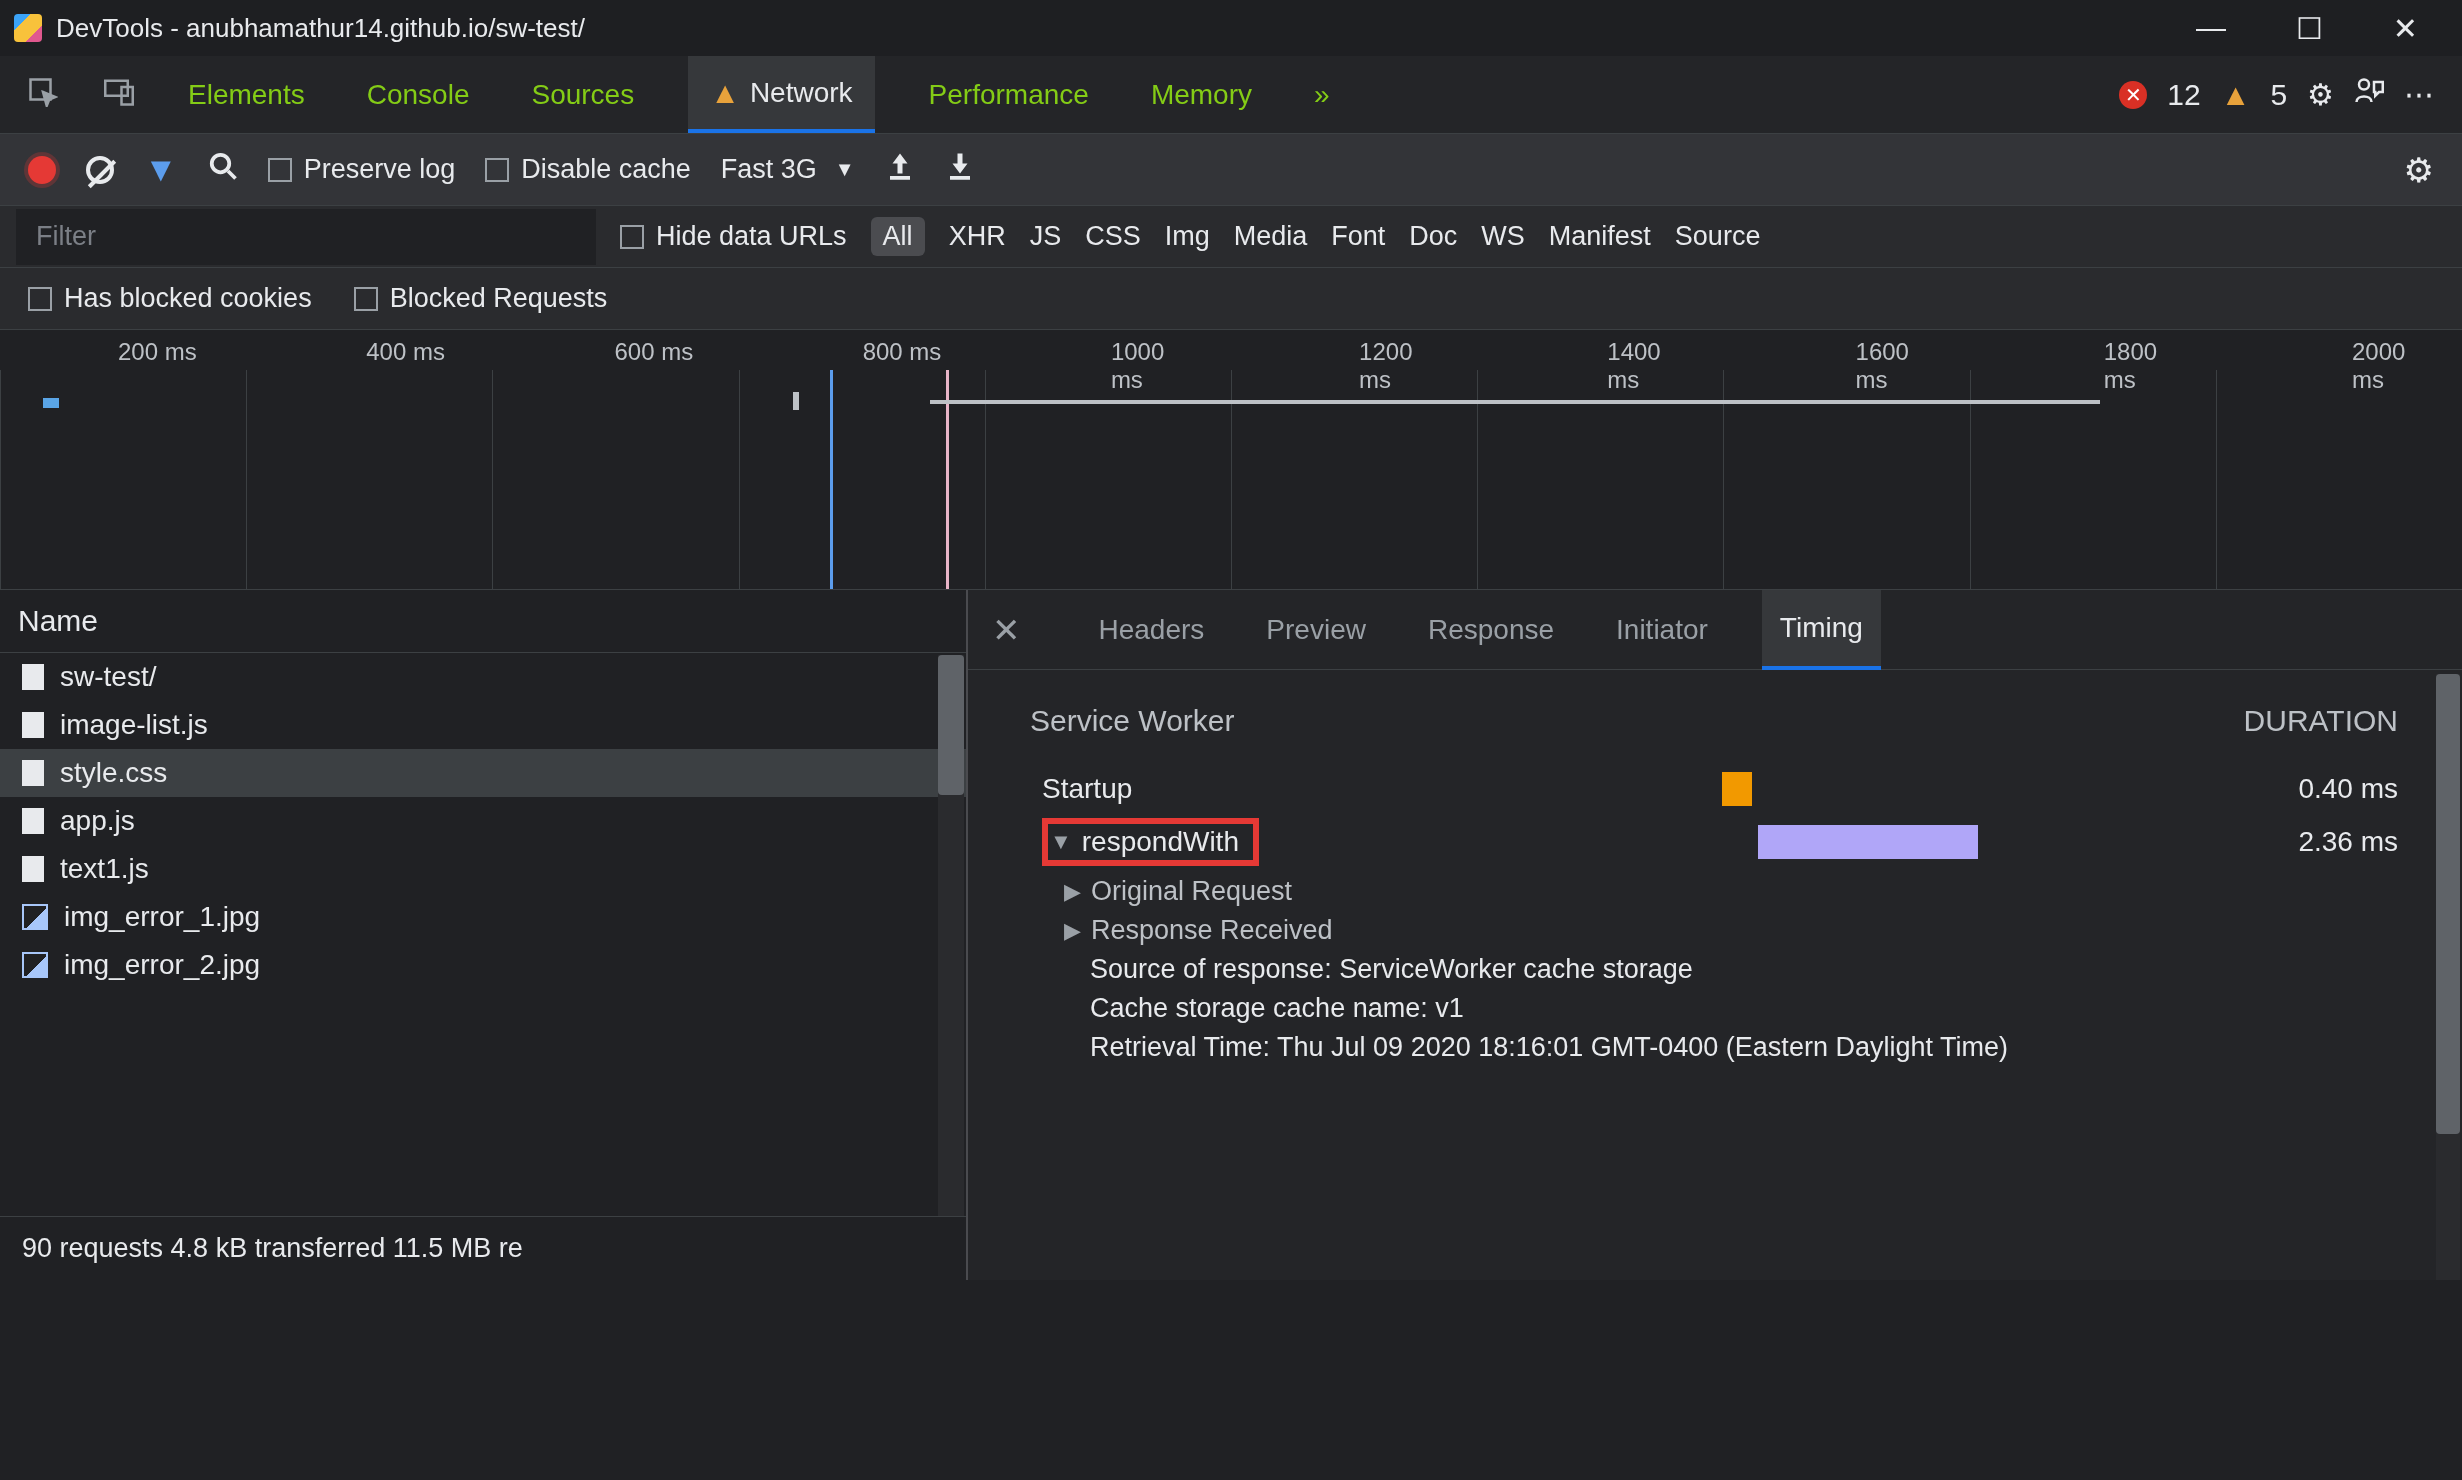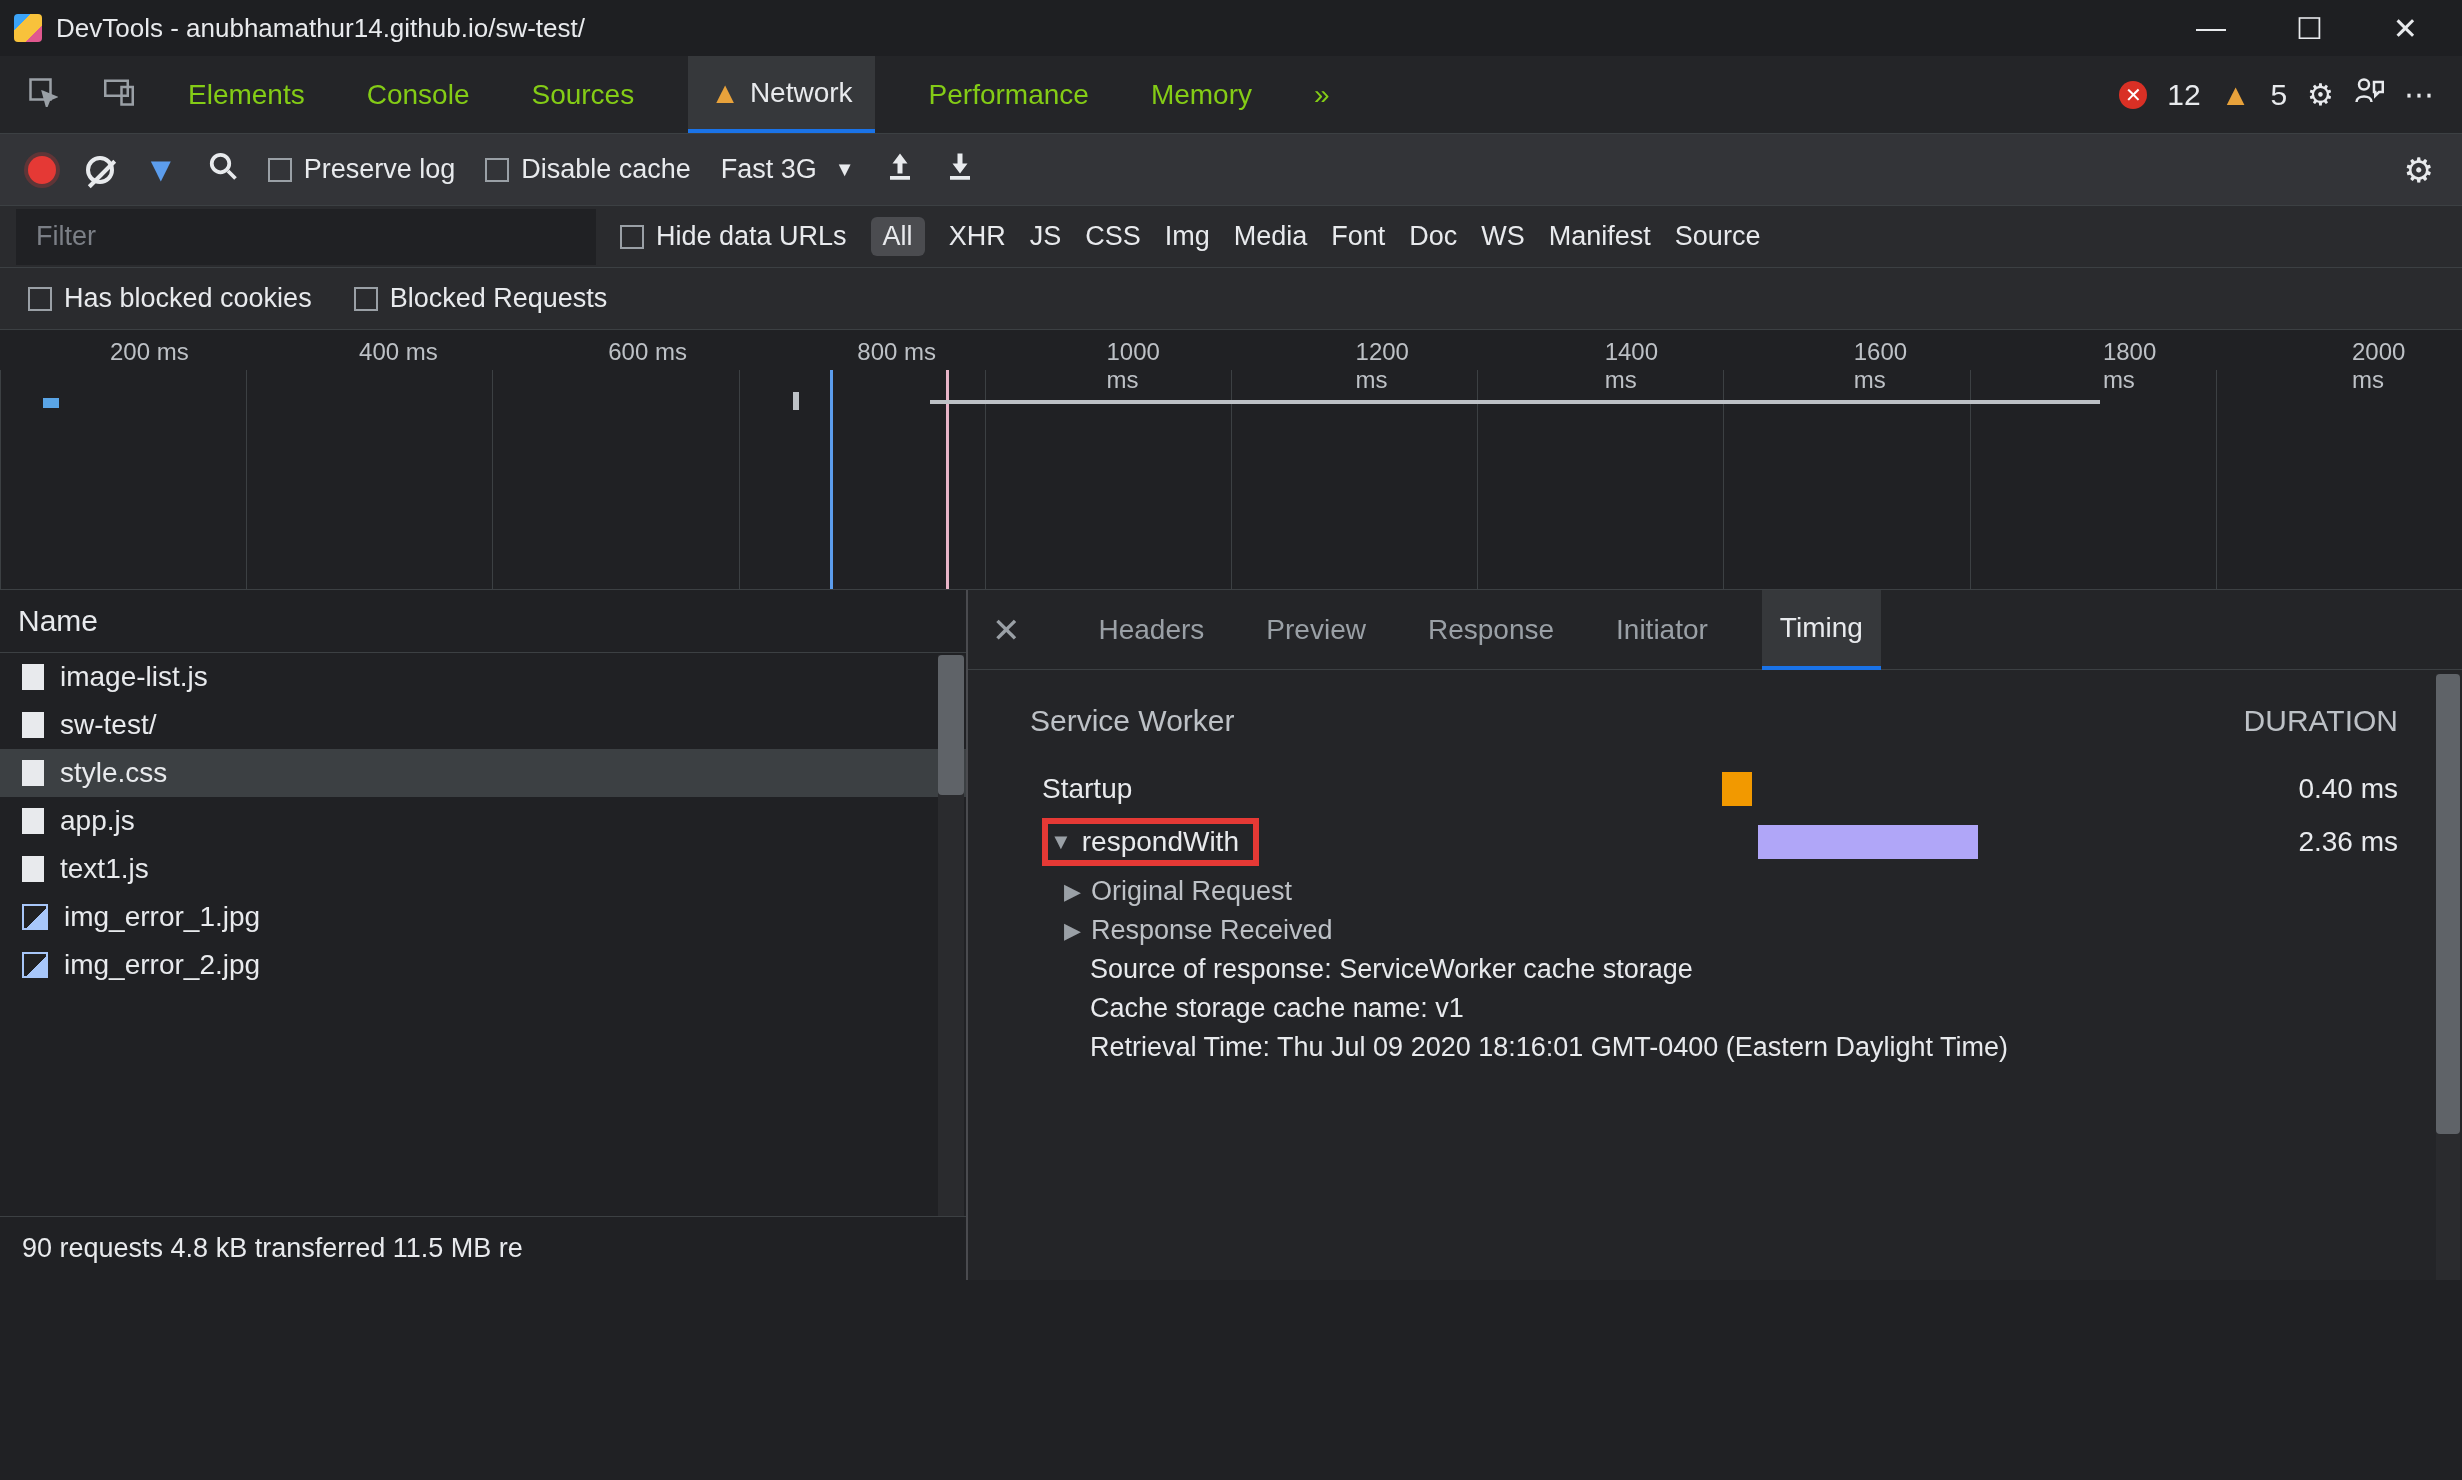--- a/index.html
+++ b/index.html
@@ -69,21 +69,21 @@
   .type-pill.active { background:#4b4c50; border-radius:6px; padding:4px 12px;}
   .filter-row2 {
     display:flex; align-items:center; height: 62px; padding: 0 28px; gap: 42px;
     background: #2a2b2e;
     border-bottom: 1px solid #3c4043;
   }
   .timeline {
     height: 260px; background:#202124; border-bottom:1px solid #3c4043; position:relative;
   }
   .timeline .ticks { display:flex; justify-content:space-between; padding: 8px 30px 0 110px; color:#bdc1c6; font-size:24px;}
-  .timeline .ticks span { width:80px; text-align:left;}
+  .timeline .ticks span { width:80px; text-align:left;margin-left:8px;}
   .timeline .grid { position:absolute; top:40px; left:0; right:0; bottom:0; display:flex;}
   .timeline .grid div { flex:1; border-left:1px solid #3c4043;}
   .timeline .marker-blue { position:absolute; left:830px; top:40px; bottom:0; width:3px; background:#5c9ded;}
   .timeline .marker-pink { position:absolute; left:946px; top:40px; bottom:0; width:3px; background:#e8b5c8;}
   .timeline .hbar { position:absolute; left:930px; top:70px; width:1170px; height:4px; background:#bdc1c6;}
   .timeline .tiny { position:absolute; left:43px; top:68px; width:16px; height:10px; background:#5aa5e6;}
   .timeline .tiny2{ position:absolute; left:793px; top:62px; width:6px; height:18px; background:#bdc1c6;}
   .split { display:flex; height: 690px;}
   .left-pane { width: 968px; background:#202124; display:flex; flex-direction:column; border-right:2px solid #4a4b4f;}
   .left-pane .hdr { padding: 14px 18px; color:#e8eaed; font-size:30px; border-bottom:1px solid #3c4043;}
@@ -269,25 +269,25 @@
   <div class="marker-pink"></div>
   <div class="hbar"></div>
 </div>
 
 <div class="split">
   <div class="left-pane">
     <div class="hdr">Name</div>
     <div class="file-list">
       <div class="file-row">
           <span class="doc-ico"></span>
+          <span>sw-test/</span>
+        </div>
+      <div class="file-row">
+          <span class="doc-ico"></span>
           <span>image-list.js</span>
-        </div>
-      <div class="file-row">
-          <span class="doc-ico"></span>
-          <span>sw-test/</span>
         </div>
       <div class="file-row selected">
           <span class="doc-ico"></span>
           <span>style.css</span>
         </div>
       <div class="file-row">
           <span class="doc-ico"></span>
           <span>app.js</span>
         </div>
       <div class="file-row">

